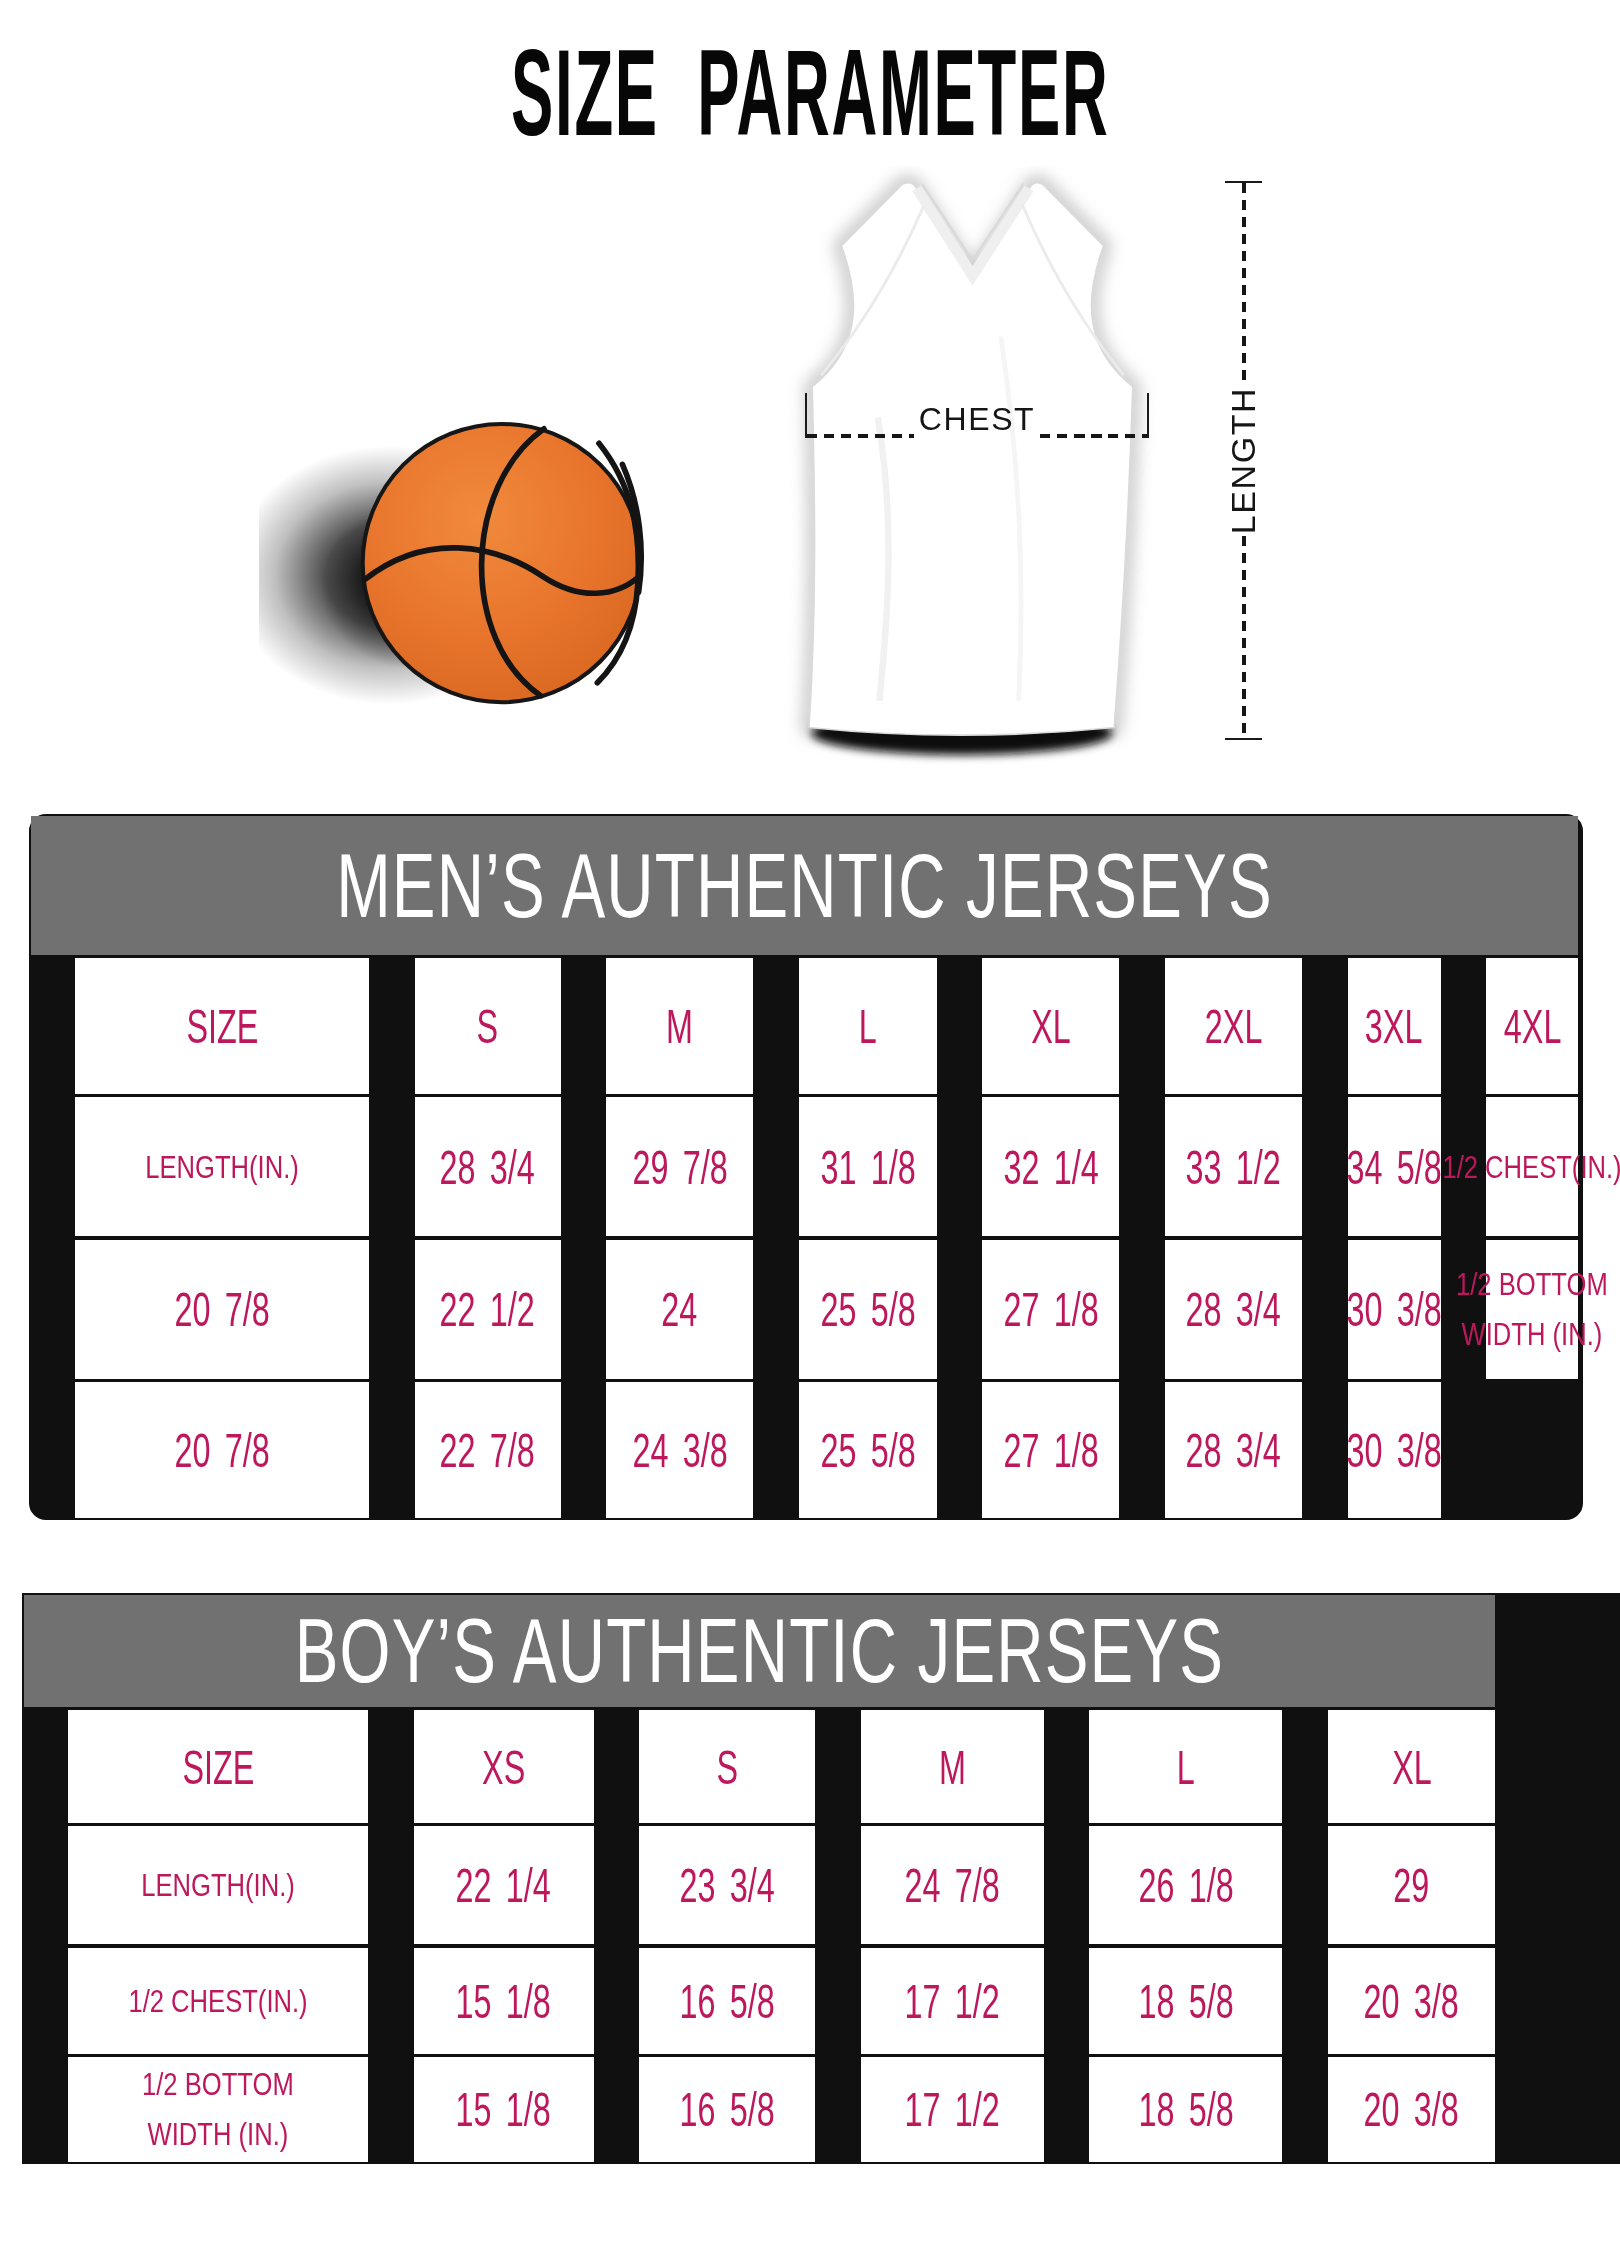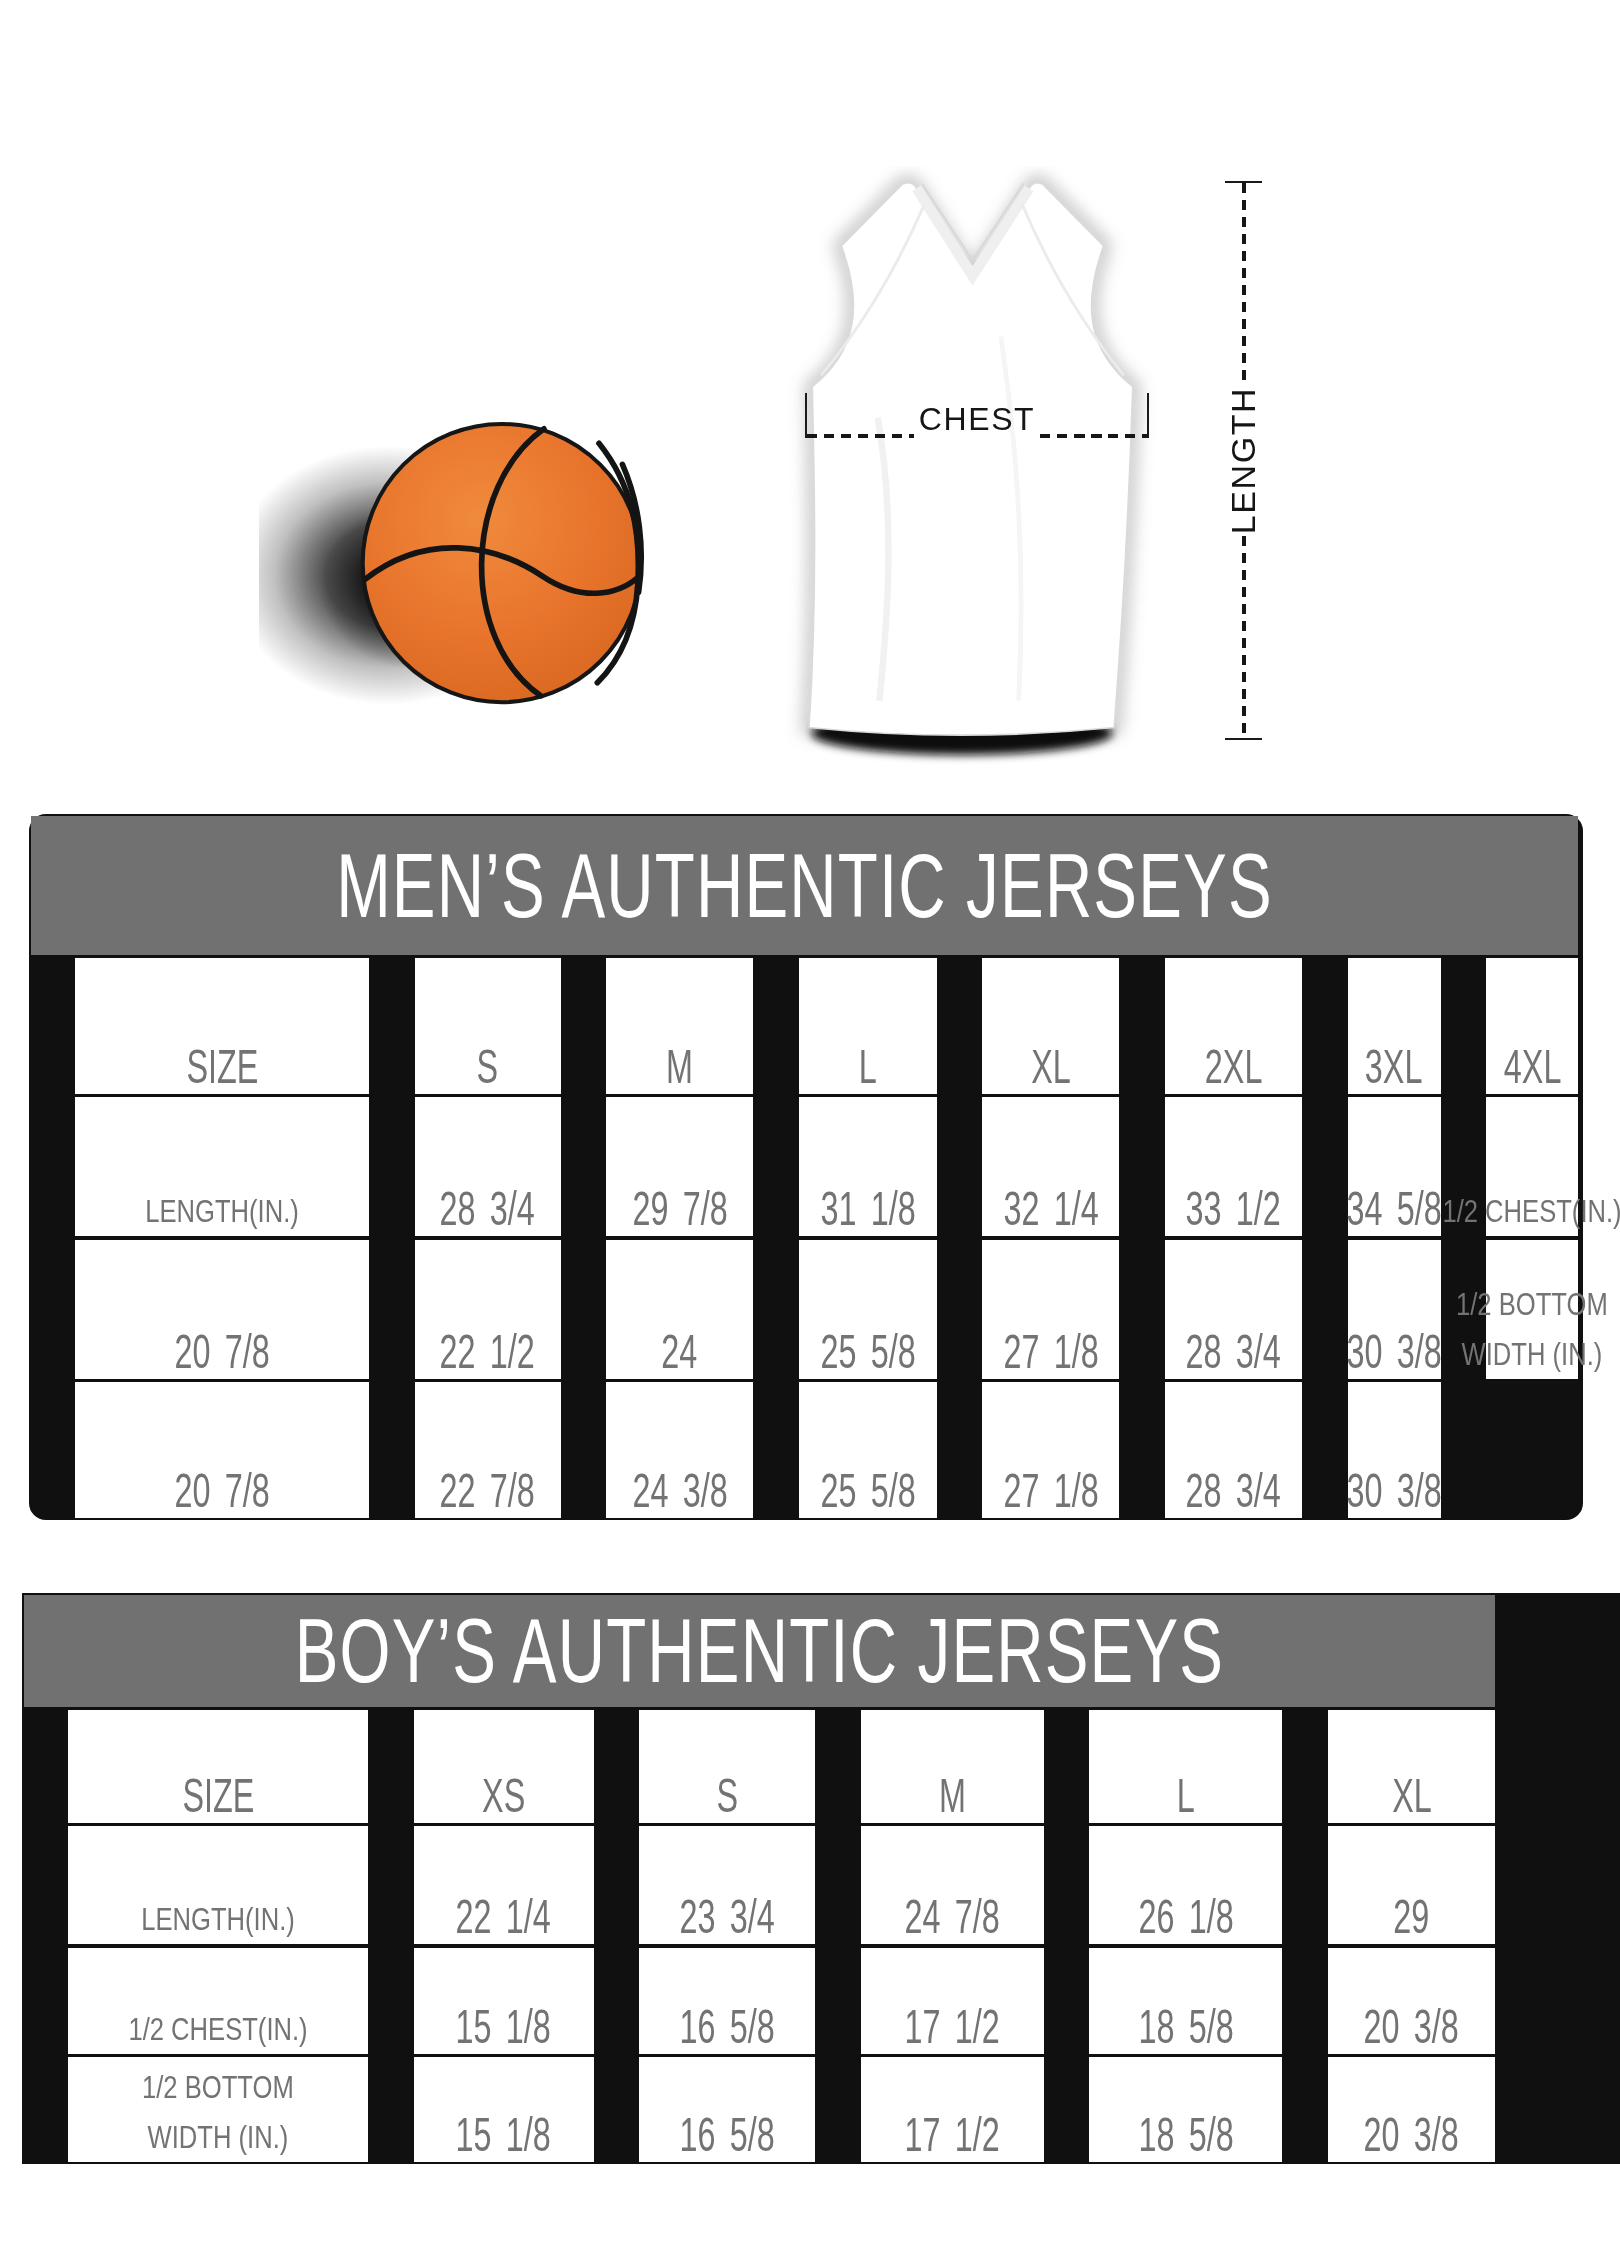--- a/index.html
+++ b/index.html
@@ -46,35 +46,36 @@
     grid-template-columns:338px 190px 191px 182px 181px 181px 137px 136px;
     grid-template-rows:139px 136px 139px 139px 136px;border-radius:17px;}
   .boys-table{left:22px;top:1593px;width:1600px;
     grid-template-columns:344px 224px 220px 227px 237px 211px;
     grid-template-rows:112px 113px 118px 106px 105px;}
   .tbl-title{
     grid-column:1/-1;background:#717171;color:#ffffff;
     display:flex;align-items:center;justify-content:center;
     font-size:91px;font-weight:400;
   }
-  .cell{background:#ffffff;display:flex;align-items:center;justify-content:flex-end;
-    flex-direction:column;font-size:49px;color:#737373;margin-left:44px;}
+  .cell{background:#ffffff;display:flex;align-items:center;justify-content:center;
+    flex-direction:column;font-size:49px;color:#be185d;margin-left:44px;}
   .cx{display:inline-block;transform:scaleX(.66);transform-origin:center;white-space:nowrap;
     word-spacing:8px;}
   .cx-wide{display:inline-block;transform:scaleX(.72);transform-origin:center;
     letter-spacing:1.6px;white-space:nowrap;}
   .cx-lab{display:inline-block;transform:scaleX(.80);transform-origin:center;white-space:nowrap;
     line-height:50px;}
   .lab-cell{font-size:32px;}
 </style>
 </head>
 <body>
 
 <div class="page">
 
+  <h1 class="title"><span class="squeeze">SIZE PARAMETER</span></h1>
 
   <div class="hero">
 
     <svg class="ball-svg" viewBox="0 0 520 440" aria-hidden="true">
       <defs>
         <radialGradient id="shadowG" cx="50%" cy="50%" r="50%">
           <stop offset="0%" stop-color="rgba(5,5,5,0.92)"></stop>
           <stop offset="40%" stop-color="rgba(5,5,5,0.70)"></stop>
           <stop offset="72%" stop-color="rgba(5,5,5,0.25)"></stop>
           <stop offset="100%" stop-color="rgba(5,5,5,0)"></stop>

